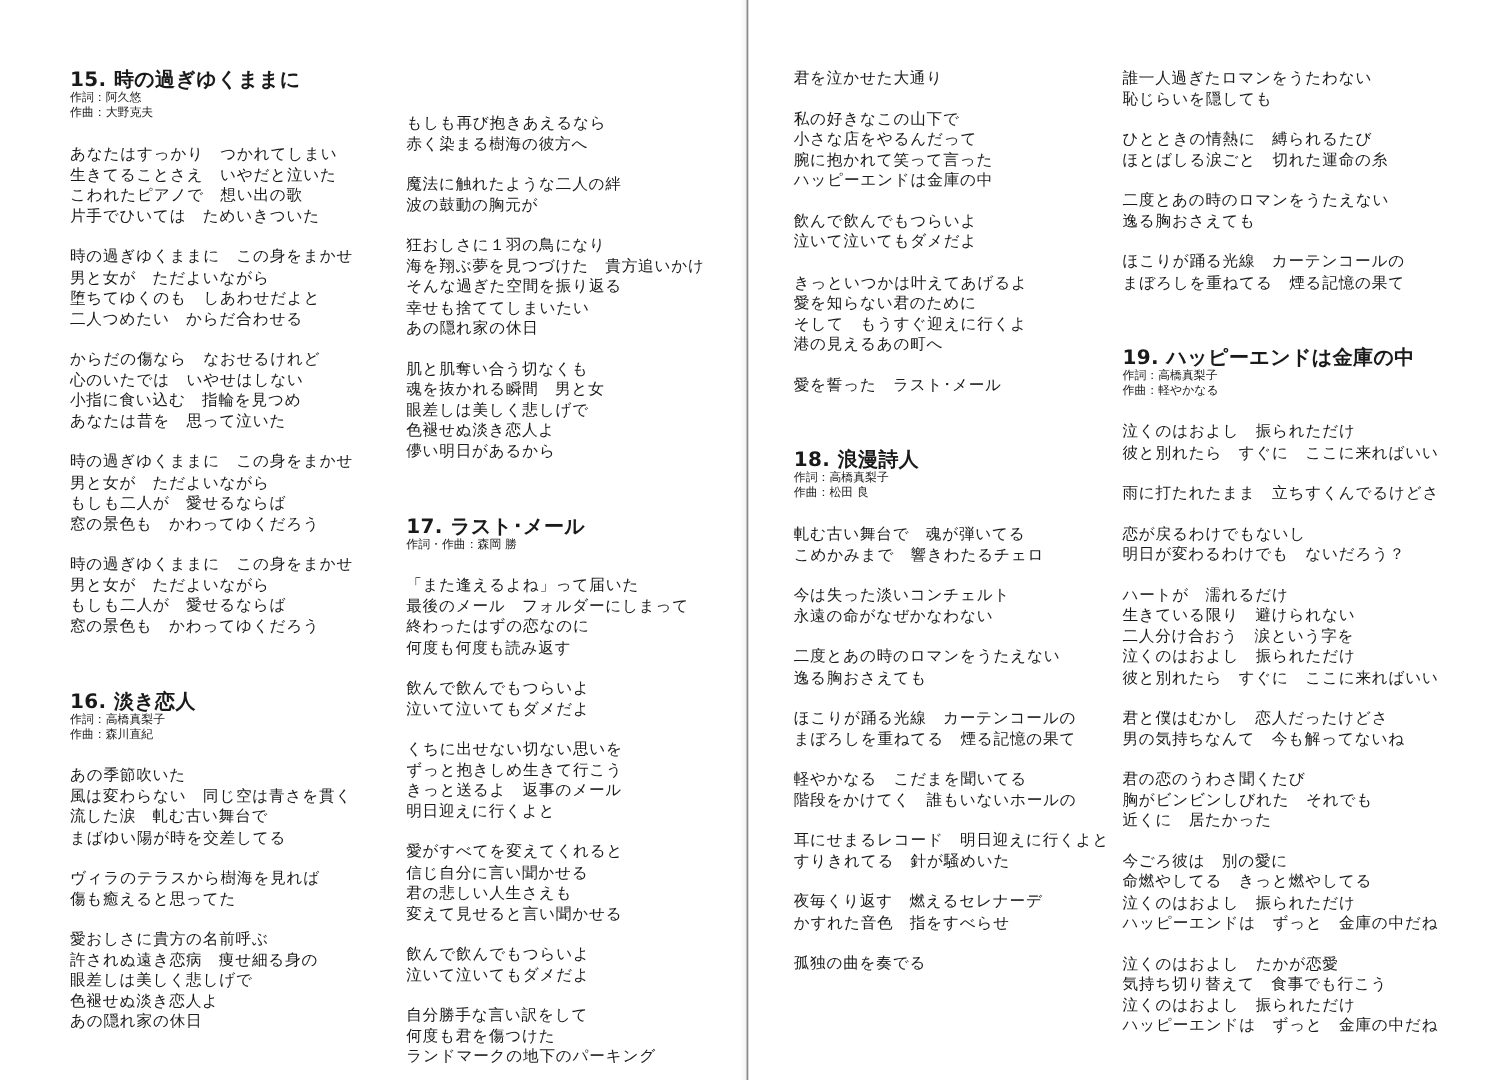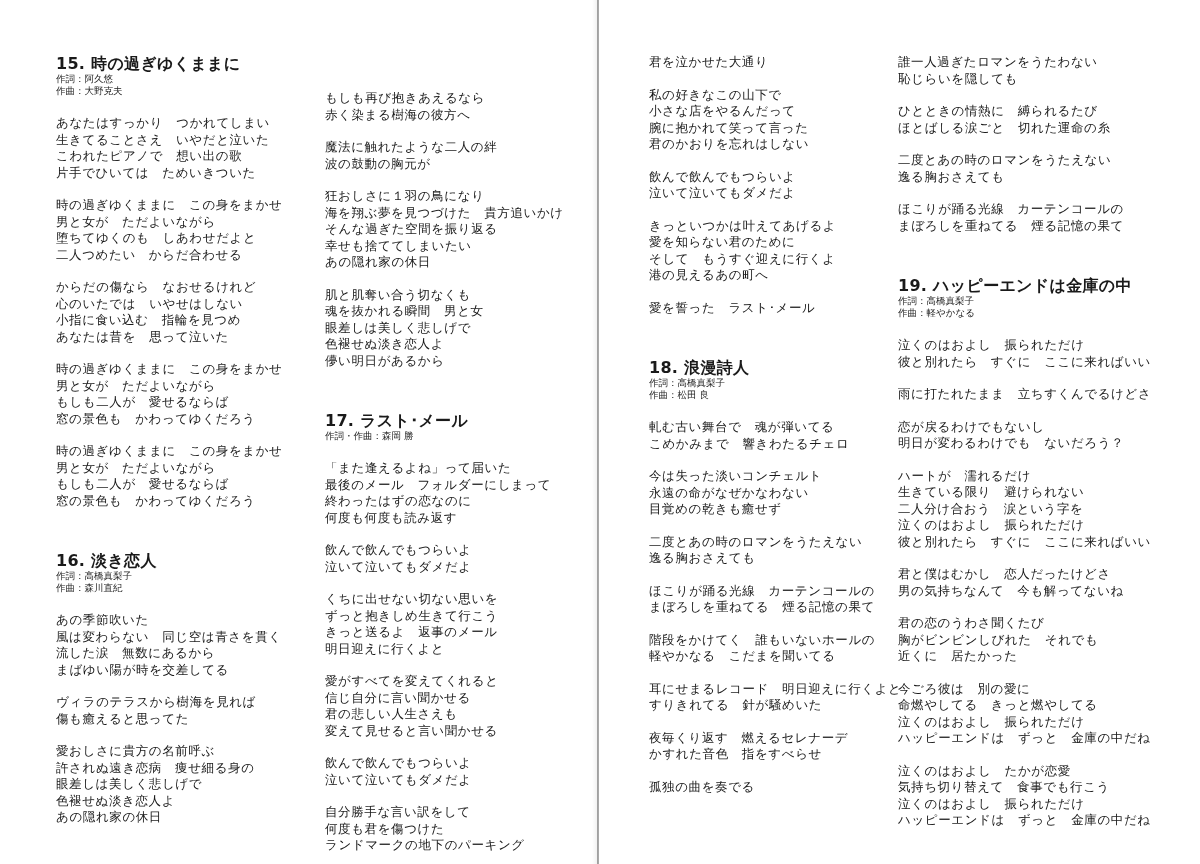--- a/index.html
+++ b/index.html
@@ -129,21 +129,21 @@
         <div class="song-gap"></div>
         <div class="song">
           <div class="song-title">16. 淡き恋人</div>
           <div class="credits">
             <div class="credit">作詞：高橋真梨子</div>
             <div class="credit">作曲：森川直紀</div>
           </div>
           <div class="stanza">
             <div class="line">あの季節吹いた</div>
             <div class="line">風は変わらない　同じ空は青さを貫く</div>
-            <div class="line">流した涙　無数にあるから</div>
+            <div class="line">流した涙　軋む古い舞台で</div>
             <div class="line">まばゆい陽が時を交差してる</div>
           </div>
           <div class="stanza">
             <div class="line">ヴィラのテラスから樹海を見れば</div>
             <div class="line">傷も癒えると思ってた</div>
           </div>
           <div class="stanza">
             <div class="line">愛おしさに貴方の名前呼ぶ</div>
             <div class="line">許されぬ遠き恋病　痩せ細る身の</div>
             <div class="line">眼差しは美しく悲しげで</div>
@@ -213,30 +213,30 @@
             <div class="line">自分勝手な言い訳をして</div>
             <div class="line">何度も君を傷つけた</div>
             <div class="line">ランドマークの地下のパーキング</div>
           </div>
         </div>
       </div>
   </div>
   <div class="gutter-shadow"></div>
   <div class="gutter"></div>
   <div class="page right">
-    <div class="column" id="col-2" style="left:50px;">
+    <div class="column" id="col-2" style="left:36px;">
         <div class="song">
           <div class="stanza">
             <div class="line">君を泣かせた大通り</div>
           </div>
           <div class="stanza">
             <div class="line">私の好きなこの山下で</div>
             <div class="line">小さな店をやるんだって</div>
             <div class="line">腕に抱かれて笑って言った</div>
-            <div class="line">君のかおりを忘れはしない</div>
+            <div class="line">ハッピーエンドは金庫の中</div>
           </div>
           <div class="stanza">
             <div class="line">飲んで飲んでもつらいよ</div>
             <div class="line">泣いて泣いてもダメだよ</div>
           </div>
           <div class="stanza">
             <div class="line">きっといつかは叶えてあげるよ</div>
             <div class="line">愛を知らない君のために</div>
             <div class="line">そして　もうすぐ迎えに行くよ</div>
             <div class="line">港の見えるあの町へ</div>
@@ -252,33 +252,32 @@
             <div class="credit">作詞：高橋真梨子</div>
             <div class="credit">作曲：松田 良</div>
           </div>
           <div class="stanza">
             <div class="line">軋む古い舞台で　魂が弾いてる</div>
             <div class="line">こめかみまで　響きわたるチェロ</div>
           </div>
           <div class="stanza">
             <div class="line">今は失った淡いコンチェルト</div>
             <div class="line">永遠の命がなぜかなわない</div>
-            <div class="line">目覚めの乾きも癒せず</div>
           </div>
           <div class="stanza">
             <div class="line">二度とあの時のロマンをうたえない</div>
             <div class="line">逸る胸おさえても</div>
           </div>
           <div class="stanza">
             <div class="line">ほこりが踊る光線　カーテンコールの</div>
             <div class="line">まぼろしを重ねてる　煙る記憶の果て</div>
           </div>
           <div class="stanza">
+            <div class="line">軽やかなる　こだまを聞いてる</div>
             <div class="line">階段をかけてく　誰もいないホールの</div>
-            <div class="line">軽やかなる　こだまを聞いてる</div>
           </div>
           <div class="stanza">
             <div class="line">耳にせまるレコード　明日迎えに行くよと</div>
             <div class="line">すりきれてる　針が騒めいた</div>
           </div>
           <div class="stanza">
             <div class="line">夜毎くり返す　燃えるセレナーデ</div>
             <div class="line">かすれた音色　指をすべらせ</div>
           </div>
           <div class="stanza">

